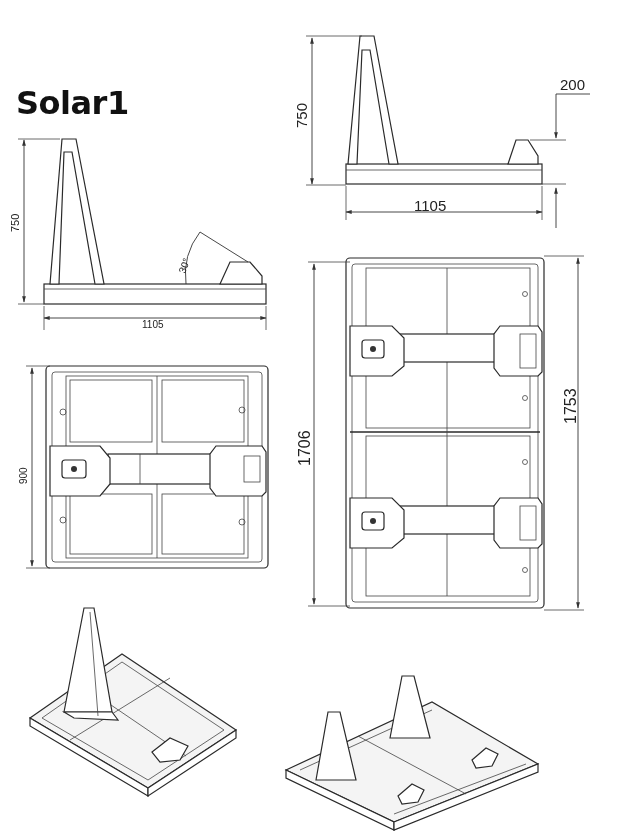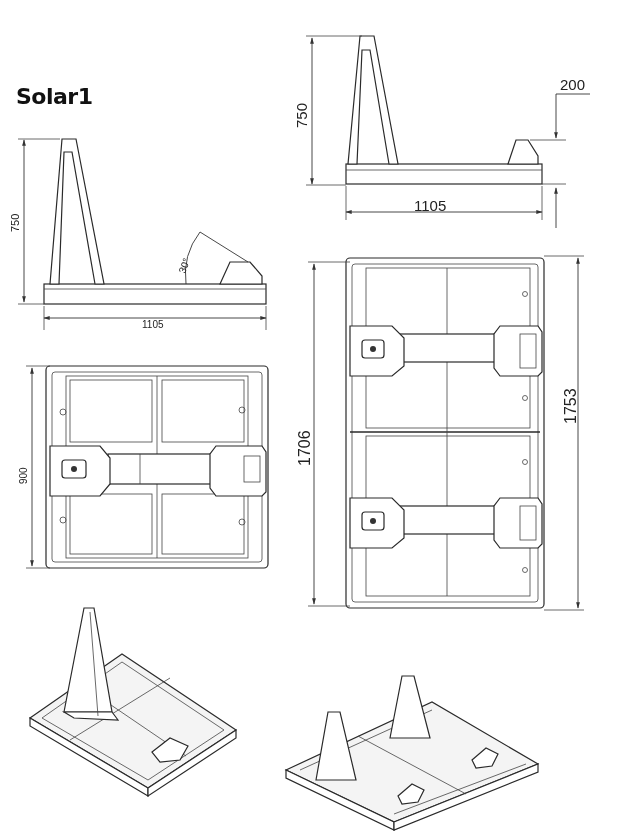--- a/index.html
+++ b/index.html
@@ -5,21 +5,21 @@
   html, body { margin: 0; padding: 0; background: #ffffff; }
   body { width: 636px; height: 834px; position: relative; overflow: hidden;
          font-family: "Liberation Sans", sans-serif; }
   svg { position: absolute; left: 0; top: 0; }
   .ln { stroke: #2a2a2a; fill: none; stroke-width: 1.3; }
   .thin { stroke: #444; fill: none; stroke-width: 0.8; }
   .fillw { fill: #ffffff; stroke: #2a2a2a; stroke-width: 1.2; }
   .fillg { fill: #f4f4f4; stroke: #2a2a2a; stroke-width: 1.2; }
   .dim { stroke: #333; fill: none; stroke-width: 0.9; }
   .dimtxt { font-family: "Liberation Sans", sans-serif; fill: #222; }
-  .title { position: absolute; left: 16px; top: 84px; font-size: 22px; font-weight: bold;
+  .title { position: absolute; left: 16px; top: 84px; font-size: 32px; font-weight: bold;
            color: #111; font-family: "DejaVu Sans", sans-serif; letter-spacing: -0.5px; }
 </style>
 </head>
 <body>
 
 <div class="title">Solar1</div>
 
 <svg width="636" height="834" viewBox="0 0 636 834">
   <defs>
     <marker id="arr" viewBox="0 0 10 10" refX="9" refY="5" markerWidth="7" markerHeight="7" orient="auto-start-reverse">

